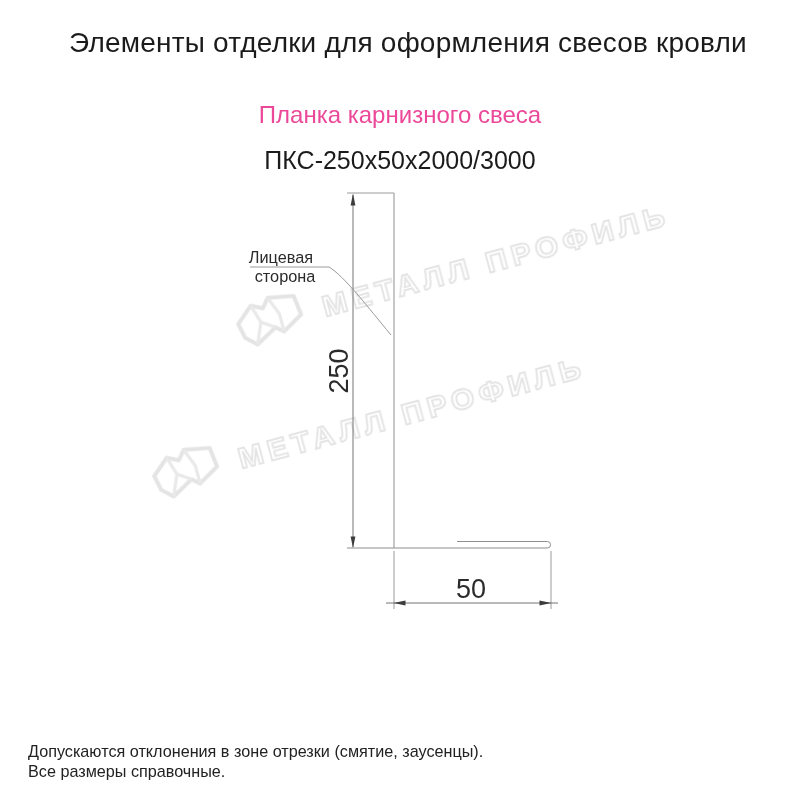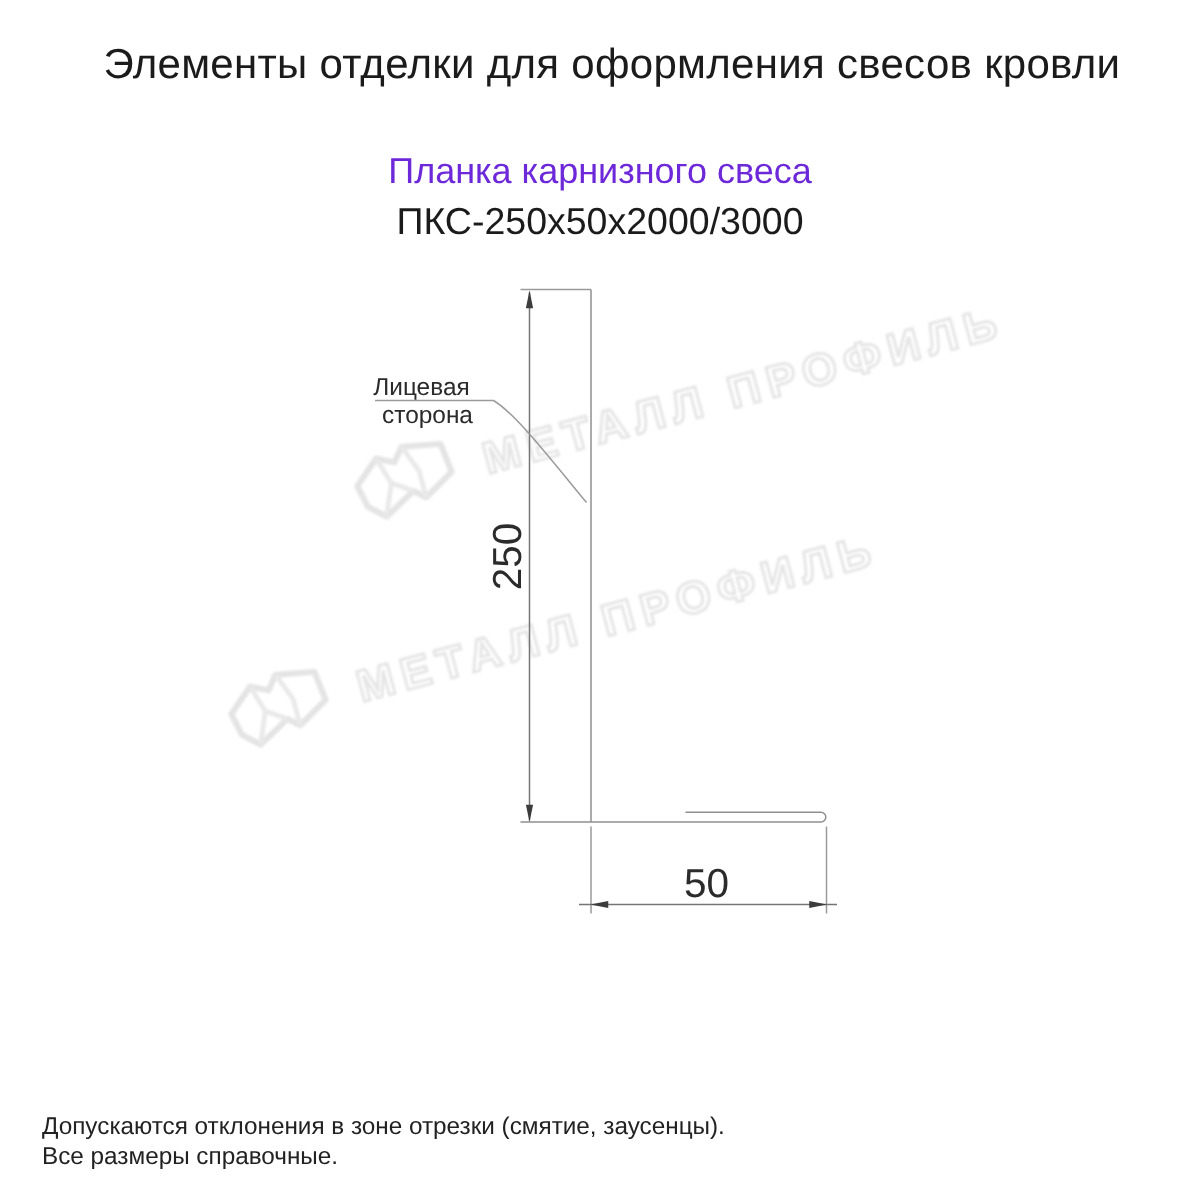--- a/index.html
+++ b/index.html
@@ -6,24 +6,24 @@
   .canvas{
     position:relative;width:800px;height:800px;background:#ffffff;overflow:hidden;
     font-family:"Liberation Sans", sans-serif;color:#1e1e1e;
   }
   .title{
     position:absolute;left:0;right:0;top:27px;text-align:center;
     font-size:28px;letter-spacing:0.2px;color:#1b1b1b;white-space:nowrap;margin-left:16px;
   }
   .subtitle{
     position:absolute;left:0;right:0;top:101px;text-align:center;
-    font-size:24px;color:#6d28d9;white-space:nowrap;
+    font-size:24px;color:#ec4899;white-space:nowrap;
   }
   .sku{
-    position:absolute;left:0;right:0;top:134px;text-align:center;
+    position:absolute;left:0;right:0;top:146px;text-align:center;
     font-size:25px;color:#1b1b1b;white-space:nowrap;
   }
   
   .wm{
     position:absolute;display:flex;align-items:center;gap:12px;
     transform:rotate(-15deg);transform-origin:left center;
     filter:blur(0.6px);z-index:1;pointer-events:none;
   }
   .wm1{left:230px;top:300px;}
   .wm2{left:146px;top:452px;}

